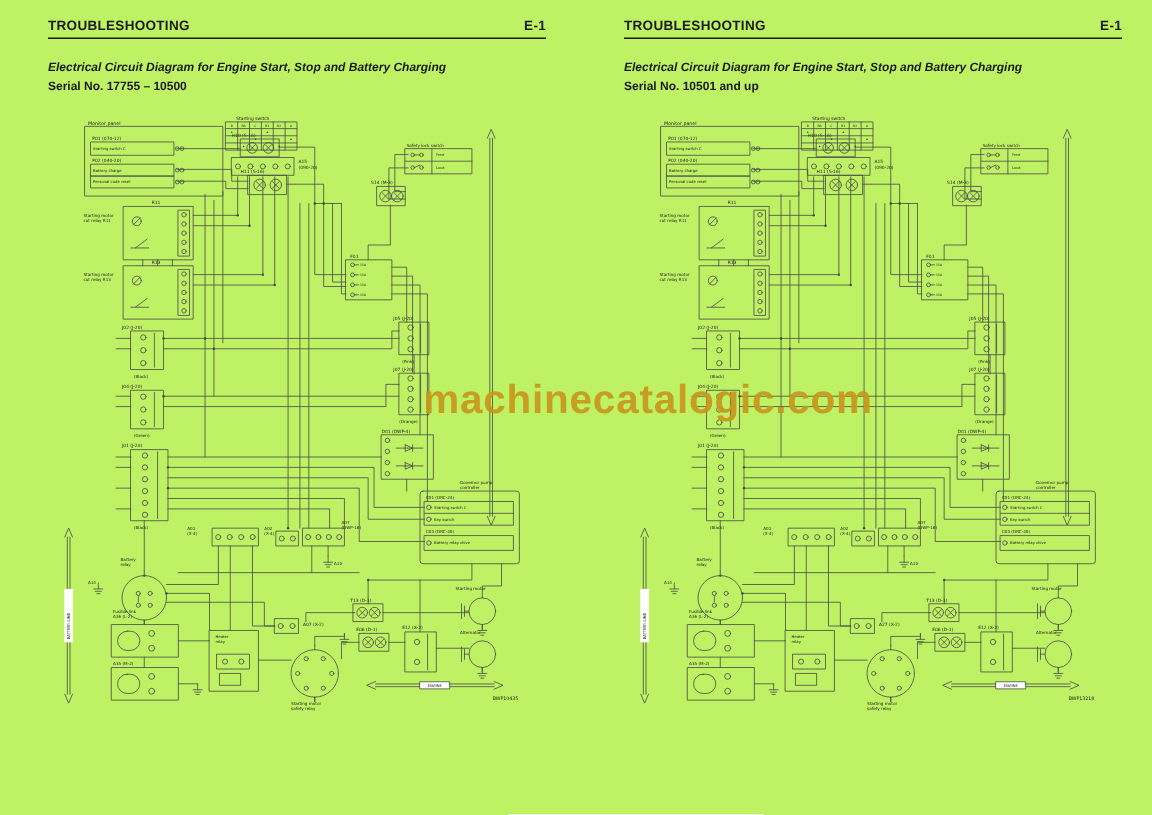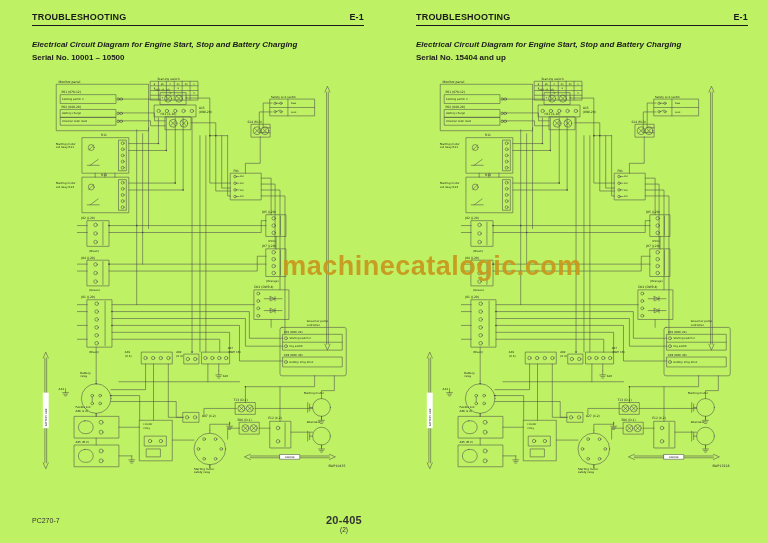--- a/index.html
+++ b/index.html
@@ -30,21 +30,21 @@
 <body>
 
 <div class="sheet">
 
   <div class="page left">
     <div class="page-header">
       <span>TROUBLESHOOTING</span>
       <span>E-1</span>
     </div>
     <div class="doc-title">Electrical Circuit Diagram for Engine Start, Stop and Battery Charging</div>
-    <div class="doc-serial">Serial No. 10001 – 10500</div>
+    <div class="doc-serial">Serial No. 17755 – 10500</div>
     <svg class="diagram" viewBox="0 0 344 412">
         <polyline points="134,46 134,72 104,72" fill="none" stroke="#4a4a4a" stroke-width="0.55" stroke-linejoin="round" stroke-linecap="round"></polyline>
         <polyline points="142,46 142,79 104,79" fill="none" stroke="#4a4a4a" stroke-width="0.55" stroke-linejoin="round" stroke-linecap="round"></polyline>
         <polyline points="151,46 151,112 104,112" fill="none" stroke="#4a4a4a" stroke-width="0.55" stroke-linejoin="round" stroke-linecap="round"></polyline>
         <polyline points="159,46 159,119 104,119" fill="none" stroke="#4a4a4a" stroke-width="0.55" stroke-linejoin="round" stroke-linecap="round"></polyline>
         <polyline points="168,46 168,283" fill="none" stroke="#4a4a4a" stroke-width="0.55" stroke-linejoin="round" stroke-linecap="round"></polyline>
         <polyline points="93,27 136,27" fill="none" stroke="#4a4a4a" stroke-width="0.55" stroke-linejoin="round" stroke-linecap="round"></polyline>
         <polyline points="93,41 130,41 130,49 141,49" fill="none" stroke="#4a4a4a" stroke-width="0.55" stroke-linejoin="round" stroke-linecap="round"></polyline>
         <polyline points="93,49 126,49 126,54 141,54" fill="none" stroke="#4a4a4a" stroke-width="0.55" stroke-linejoin="round" stroke-linecap="round"></polyline>
         <polyline points="162,26 186,26 186,64" fill="none" stroke="#4a4a4a" stroke-width="0.55" stroke-linejoin="round" stroke-linecap="round"></polyline>
@@ -623,36 +623,29 @@
         </g>
         <g>
           <line x1="19.1" y1="289" x2="19.1" y2="395" fill="none" stroke="#4a4a4a" stroke-width="0.55" stroke-linejoin="round" stroke-linecap="round"></line>
           <line x1="20.9" y1="289" x2="20.9" y2="395" fill="none" stroke="#4a4a4a" stroke-width="0.55" stroke-linejoin="round" stroke-linecap="round"></line>
           <polyline points="17.4,289 20,283 22.6,289" fill="none" stroke="#4a4a4a" stroke-width="0.55" stroke-linejoin="round" stroke-linecap="round"></polyline>
           <polyline points="17.4,395 20,401 22.6,395" fill="none" stroke="#4a4a4a" stroke-width="0.55" stroke-linejoin="round" stroke-linecap="round"></polyline>
           <rect x="17" y="324" width="6" height="36" fill="#fff"></rect>
           <text x="21" y="358" font-size="2.6" text-anchor="start" fill="#222" transform="rotate(-90 21 358)"><tspan x="21" dy="0">BATTERY LINE</tspan></text>
         </g>
       </svg>
-    <div class="page-footer">
-      <span class="model-code">PC270-7</span>
-      <span class="pagenum-block">
-        <span class="pagenum">20-405</span>
-        <span class="pagesub">(2)</span>
-      </span>
-    </div>
   </div>
 
   <div class="page right">
     <div class="page-header">
       <span>TROUBLESHOOTING</span>
       <span>E-1</span>
     </div>
     <div class="doc-title">Electrical Circuit Diagram for Engine Start, Stop and Battery Charging</div>
-    <div class="doc-serial">Serial No. 15404 and up</div>
+    <div class="doc-serial">Serial No. 10501 and up</div>
     <svg class="diagram" viewBox="0 0 344 412">
         <polyline points="134,46 134,72 104,72" fill="none" stroke="#4a4a4a" stroke-width="0.55" stroke-linejoin="round" stroke-linecap="round"></polyline>
         <polyline points="142,46 142,79 104,79" fill="none" stroke="#4a4a4a" stroke-width="0.55" stroke-linejoin="round" stroke-linecap="round"></polyline>
         <polyline points="151,46 151,112 104,112" fill="none" stroke="#4a4a4a" stroke-width="0.55" stroke-linejoin="round" stroke-linecap="round"></polyline>
         <polyline points="159,46 159,119 104,119" fill="none" stroke="#4a4a4a" stroke-width="0.55" stroke-linejoin="round" stroke-linecap="round"></polyline>
         <polyline points="168,46 168,283" fill="none" stroke="#4a4a4a" stroke-width="0.55" stroke-linejoin="round" stroke-linecap="round"></polyline>
         <polyline points="93,27 136,27" fill="none" stroke="#4a4a4a" stroke-width="0.55" stroke-linejoin="round" stroke-linecap="round"></polyline>
         <polyline points="93,41 130,41 130,49 141,49" fill="none" stroke="#4a4a4a" stroke-width="0.55" stroke-linejoin="round" stroke-linecap="round"></polyline>
         <polyline points="93,49 126,49 126,54 141,54" fill="none" stroke="#4a4a4a" stroke-width="0.55" stroke-linejoin="round" stroke-linecap="round"></polyline>
         <polyline points="162,26 186,26 186,64" fill="none" stroke="#4a4a4a" stroke-width="0.55" stroke-linejoin="round" stroke-linecap="round"></polyline>

